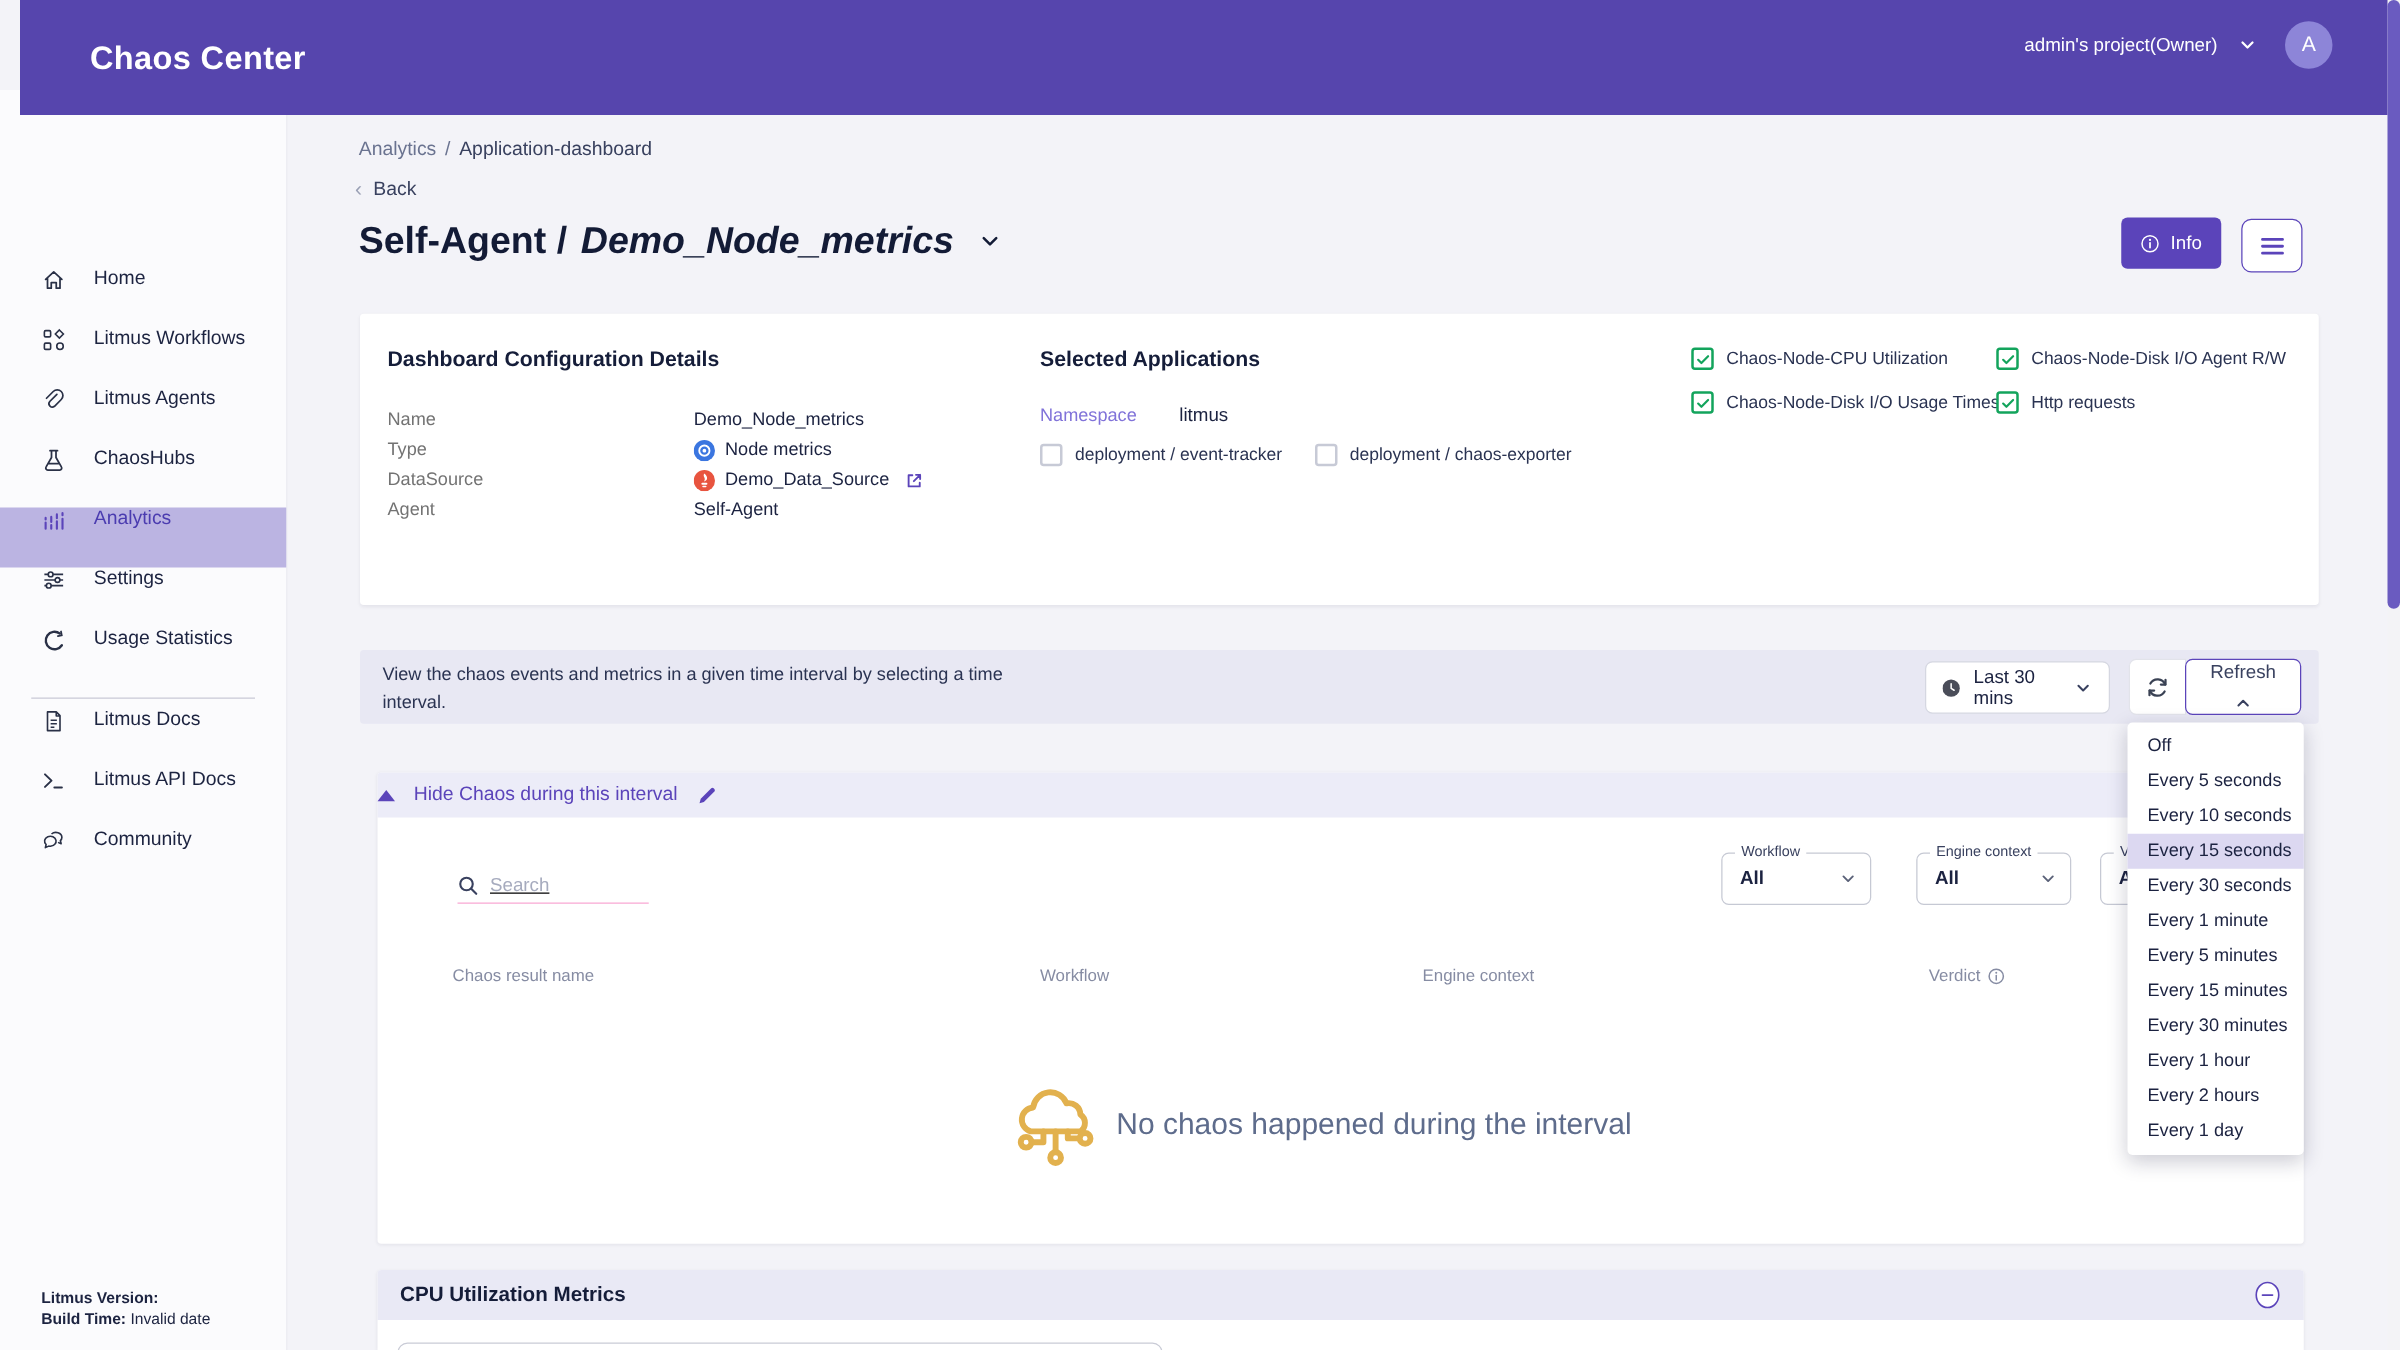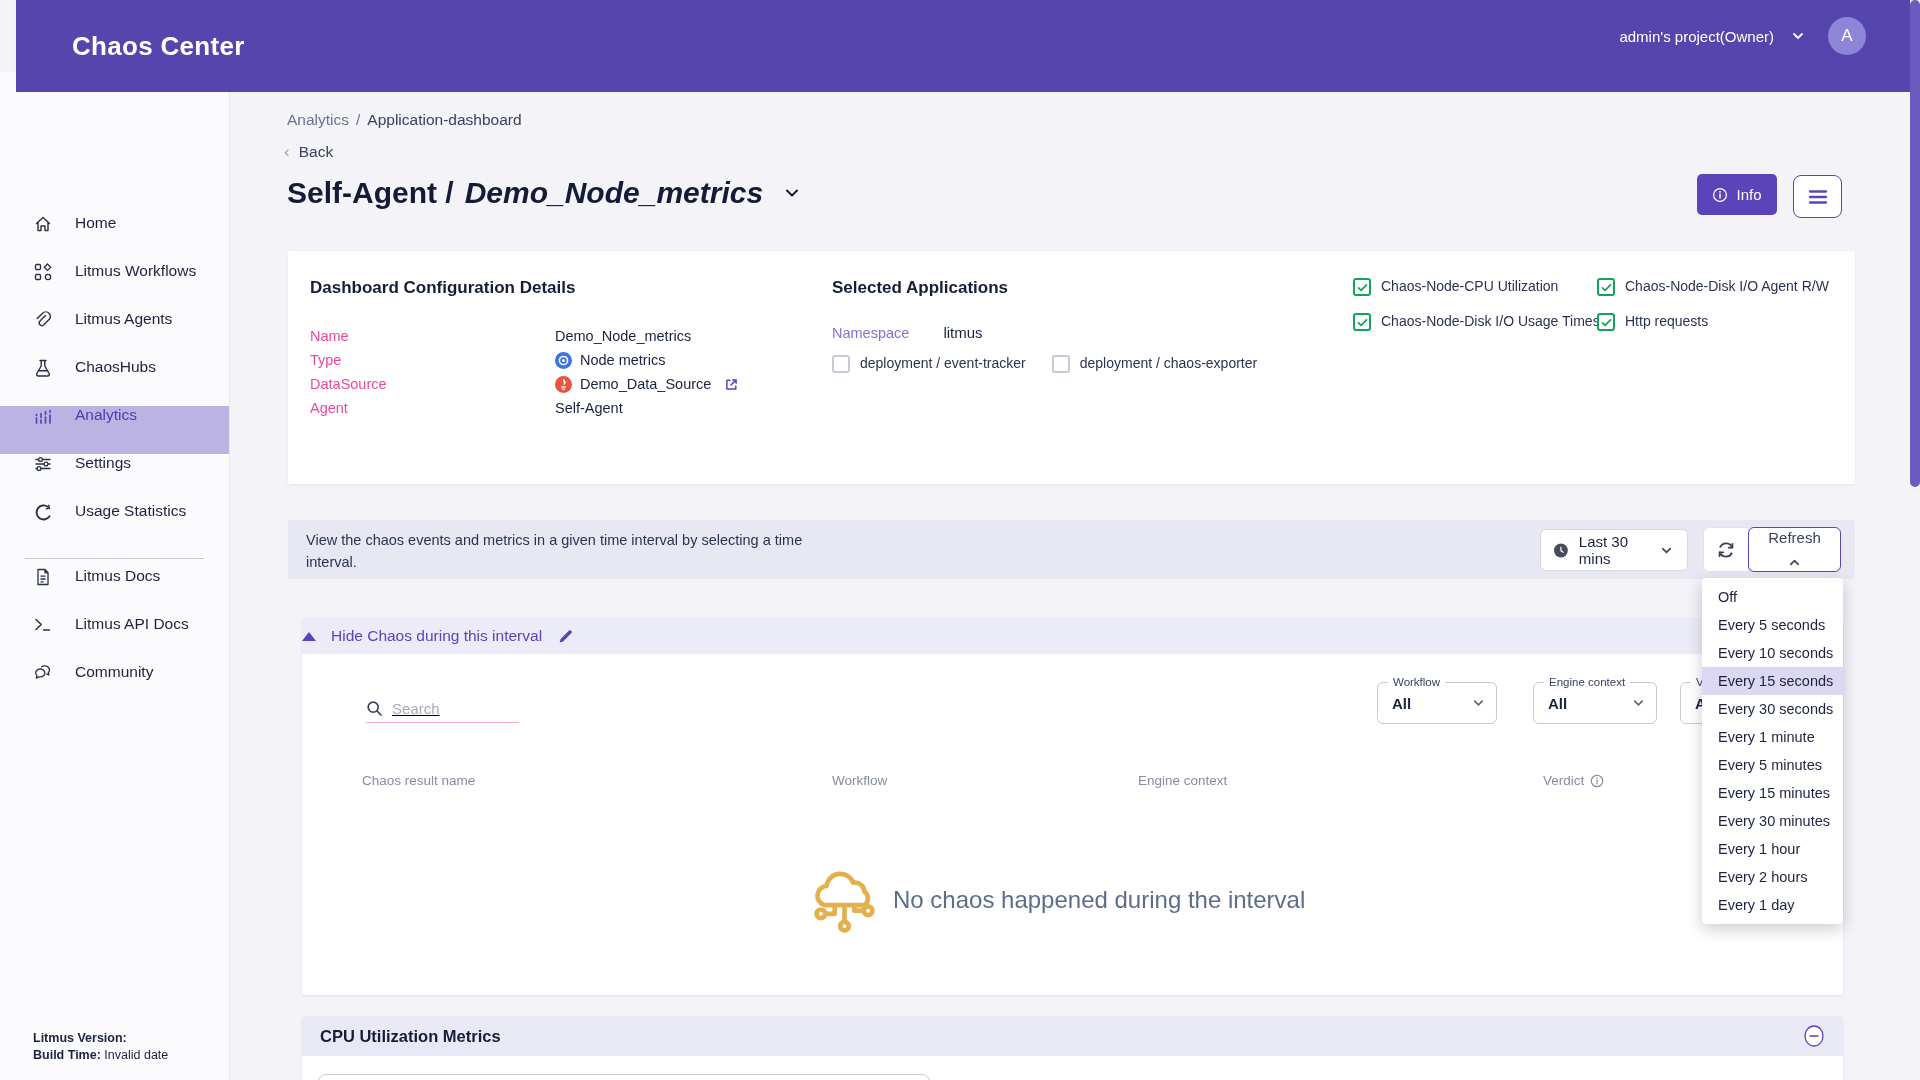--- a/index.html
+++ b/index.html
@@ -41,21 +41,21 @@
   .menu-btn { position:absolute; left:1793px; top:175px; width:49px; height:43px; background:#fff; border:1px solid #5B44BA; border-radius:8px; display:flex; align-items:center; justify-content:center; cursor:pointer; }
 
   
   .card { background:#fff; box-shadow:0 1px 3px rgba(25,25,60,.07); border-radius:3px; }
   .card1 { position:absolute; left:288px; top:251px; width:1567px; height:233px; }
   .card-hd { height:44px; background:#EBEBF6; display:flex; align-items:center; padding-left:22px; font-size:15.5px; font-weight:700; color:#151D39; border-radius:3px 3px 0 0; }
   .card1-body { position:relative; height:189px; }
   .info-col { position:absolute; top:27px; }
   .info-col-title { font-size:17px; font-weight:700; color:#151D39; margin-bottom:26px; }
   .cfg-row { display:flex; font-size:14.5px; line-height:24px; }
-  .cfg-label { width:245px; color:#ec4899; }
+  .cfg-label { width:245px; color:#737373; }
   .cfg-value { color:#1B2240; display:flex; align-items:center; gap:8px; }
   .ext-link { margin-left:5px; display:flex; cursor:pointer; }
   .ns-row { font-size:14.5px; margin-bottom:14px; }
   .ns-label { color:#8173D9; margin-right:30px; }
   .ns-value { color:#1B2240; font-weight:500; font-size:15px; }
   .cb-row { display:flex; align-items:center; gap:26px; }
   .cb-item { display:flex; cursor:pointer; }
   .cb { width:18px; height:18px; border:2px solid #C7CAD6; border-radius:3px; background:#fff; display:flex; align-items:center; justify-content:center; flex:0 0 auto; }
   .cb.checked { border-color:#13A45C; }
   .cb-label { font-size:14px; color:#2A3352; margin-left:10px; white-space:nowrap; }

